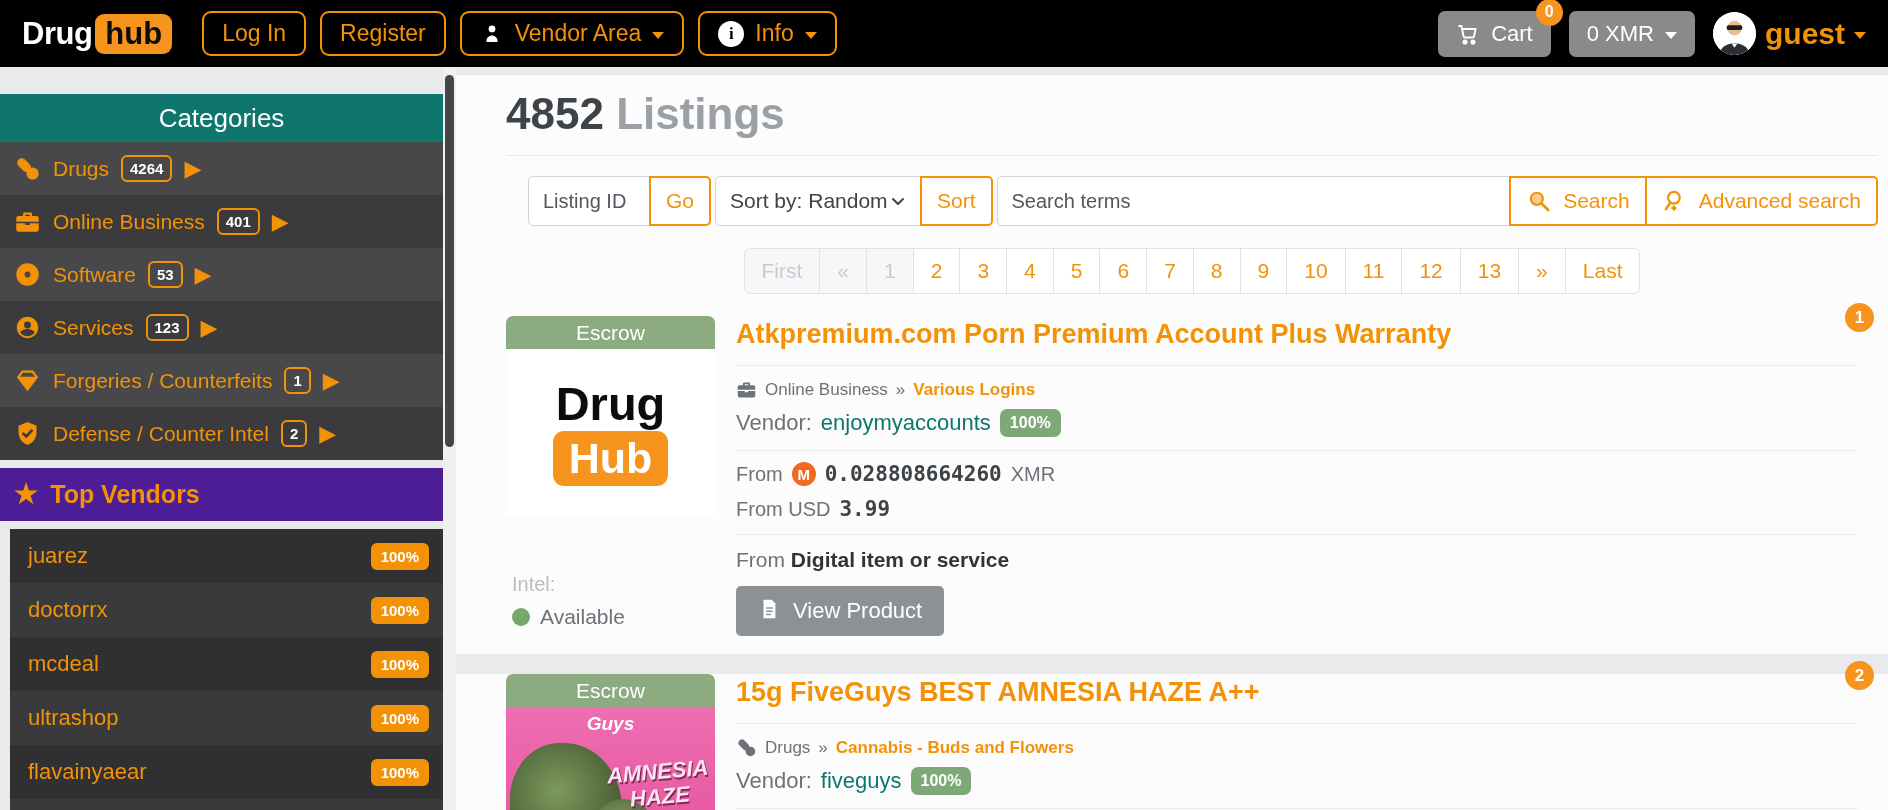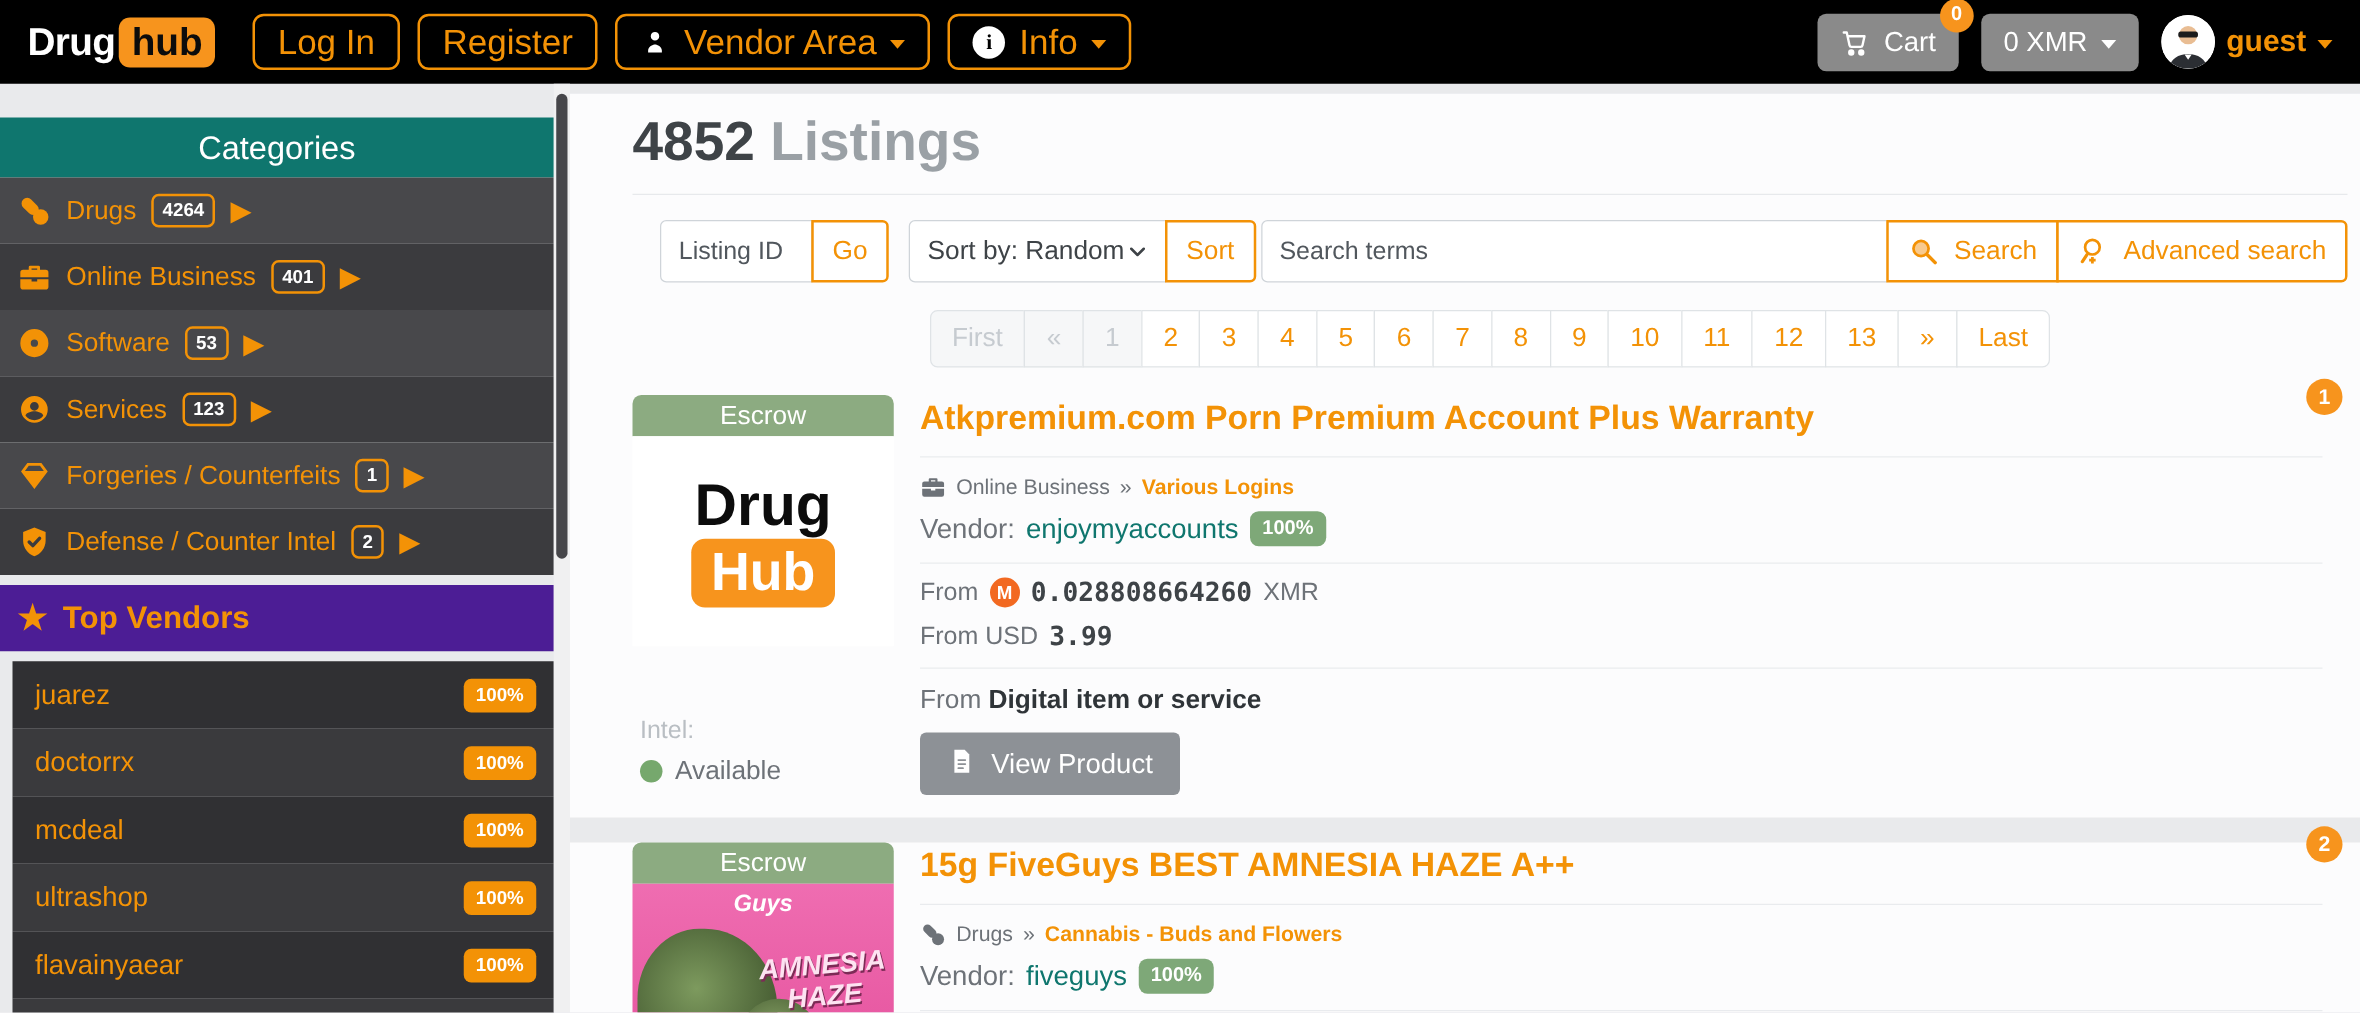--- a/index.html
+++ b/index.html
@@ -7,37 +7,37 @@
               font-family:"Liberation Sans", sans-serif; }
 
   
   .navbar { height:67px; background:#000; display:flex; align-items:center;
             padding:0 22px; gap:14px; }
   .logo { display:flex; align-items:center; gap:3px; margin-right:16px; cursor:pointer; }
   .logo-drug { color:#fff; font-size:31px; font-weight:bold; letter-spacing:-0.5px; }
   .logo-hub  { background:#f7941d; color:#0c0c0c; font-size:31px; font-weight:bold;
                padding:2px 10px; border-radius:9px; }
   .nav-btn { display:flex; align-items:center; gap:11px; background:transparent;
-             border:2px solid #f39206; color:#f39206; font-size:28px; font-weight:500;
+             border:2px solid #f39206; color:#f39206; font-size:23px; font-weight:500;
              padding:0 18px; height:45px; border-radius:9px; font-family:inherit; cursor:pointer; }
   .caret-down { width:0; height:0; border-left:6px solid transparent;
                 border-right:6px solid transparent; border-top:7px solid currentColor; margin-top:3px; }
   .nav-icon { width:24px; height:24px; display:block; }
   .info-circle { width:26px; height:26px; border-radius:50%; background:#fff; color:#000;
                  font-weight:bold; font-size:17px; display:flex; align-items:center;
                  justify-content:center; font-family:"Liberation Serif", serif; }
   .info-circle::before { content:"i"; }
   .nav-right { margin-left:auto; display:flex; align-items:center; gap:18px; }
   .gray-btn { background:#8a8a8a; color:#fff; border:none; height:46px; border-radius:7px;
               font-size:22px; display:flex; align-items:center; gap:11px; padding:0 18px;
               position:relative; font-family:inherit; cursor:pointer; }
   .cart-badge { position:absolute; top:-12px; right:-12px; background:#f7941d; color:#fff;
                 width:27px; height:27px; border-radius:50%; font-size:16px; font-weight:bold;
                 display:flex; align-items:center; justify-content:center; }
-  .user { display:flex; align-items:center; gap:9px; color:#f39206; font-size:24px;
+  .user { display:flex; align-items:center; gap:9px; color:#f39206; font-size:30px;
           font-weight:bold; cursor:pointer; }
   .avatar { width:43px; height:43px; border-radius:50%; background:#fff; overflow:hidden; flex:none; }
 
   
   .content { display:flex; height:743px; }
   .sidebar { width:443px; flex:none; padding-top:27px; }
   .side-scrollbar { width:13px; flex:none; background:#f0f0f1; position:relative; }
   .side-thumb { position:absolute; left:2px; top:8px; width:9px; height:372px;
                 background:#46464a; border-radius:5px; cursor:pointer; }
   .main { flex:1; background:#fcfcfd; margin-top:8px; padding:14px 10px 0 50px; overflow:hidden; }
@@ -74,21 +74,21 @@
   .title-suffix { color:#9aa0a5; }
   .search-row { margin-top:20px; display:flex; align-items:stretch; height:50px;padding-left:22px; }
   .text-input { border:1px solid #cfd4d9; border-radius:5px; font-size:20px; padding:0 14px;
                 color:#3e4347; font-family:inherit; background:#fff; outline:none; }
   .text-input::placeholder { color:#51575d; opacity:1; }
   .listing-input { width:122px; border-radius:5px 0 0 5px; }
   .outline-btn { border:2px solid #f39206; color:#f39206; background:#fff; font-size:21px;
                  font-weight:500; border-radius:5px; padding:0 15px; display:flex;
                  align-items:center; gap:11px; font-family:inherit; cursor:pointer; }
   .go-btn, .sort-btn { border-radius:0 5px 5px 0; margin-left:-1px; }
-  .select { width:206px; margin-left:16px; border:1px solid #cfd4d9; border-radius:5px 0 0 5px;
+  .select { width:206px; margin-left:4px; border:1px solid #cfd4d9; border-radius:5px 0 0 5px;
             background:#fff; display:flex; align-items:center; justify-content:space-between;
             padding:0 14px; font-size:21px; color:#3e4347; cursor:pointer; }
   .chev { width:16px; height:16px; }
   .terms-input { flex:1; margin-left:4px; border-radius:5px 0 0 5px; }
   .search-btn { margin-left:-1px; border-radius:0; }
   .adv-btn { margin-left:-2px; border-radius:0 5px 5px 0; }
   .mag { width:26px; height:26px; }
 
   
   .pagination { margin-top:22px; display:flex; justify-content:center; }

